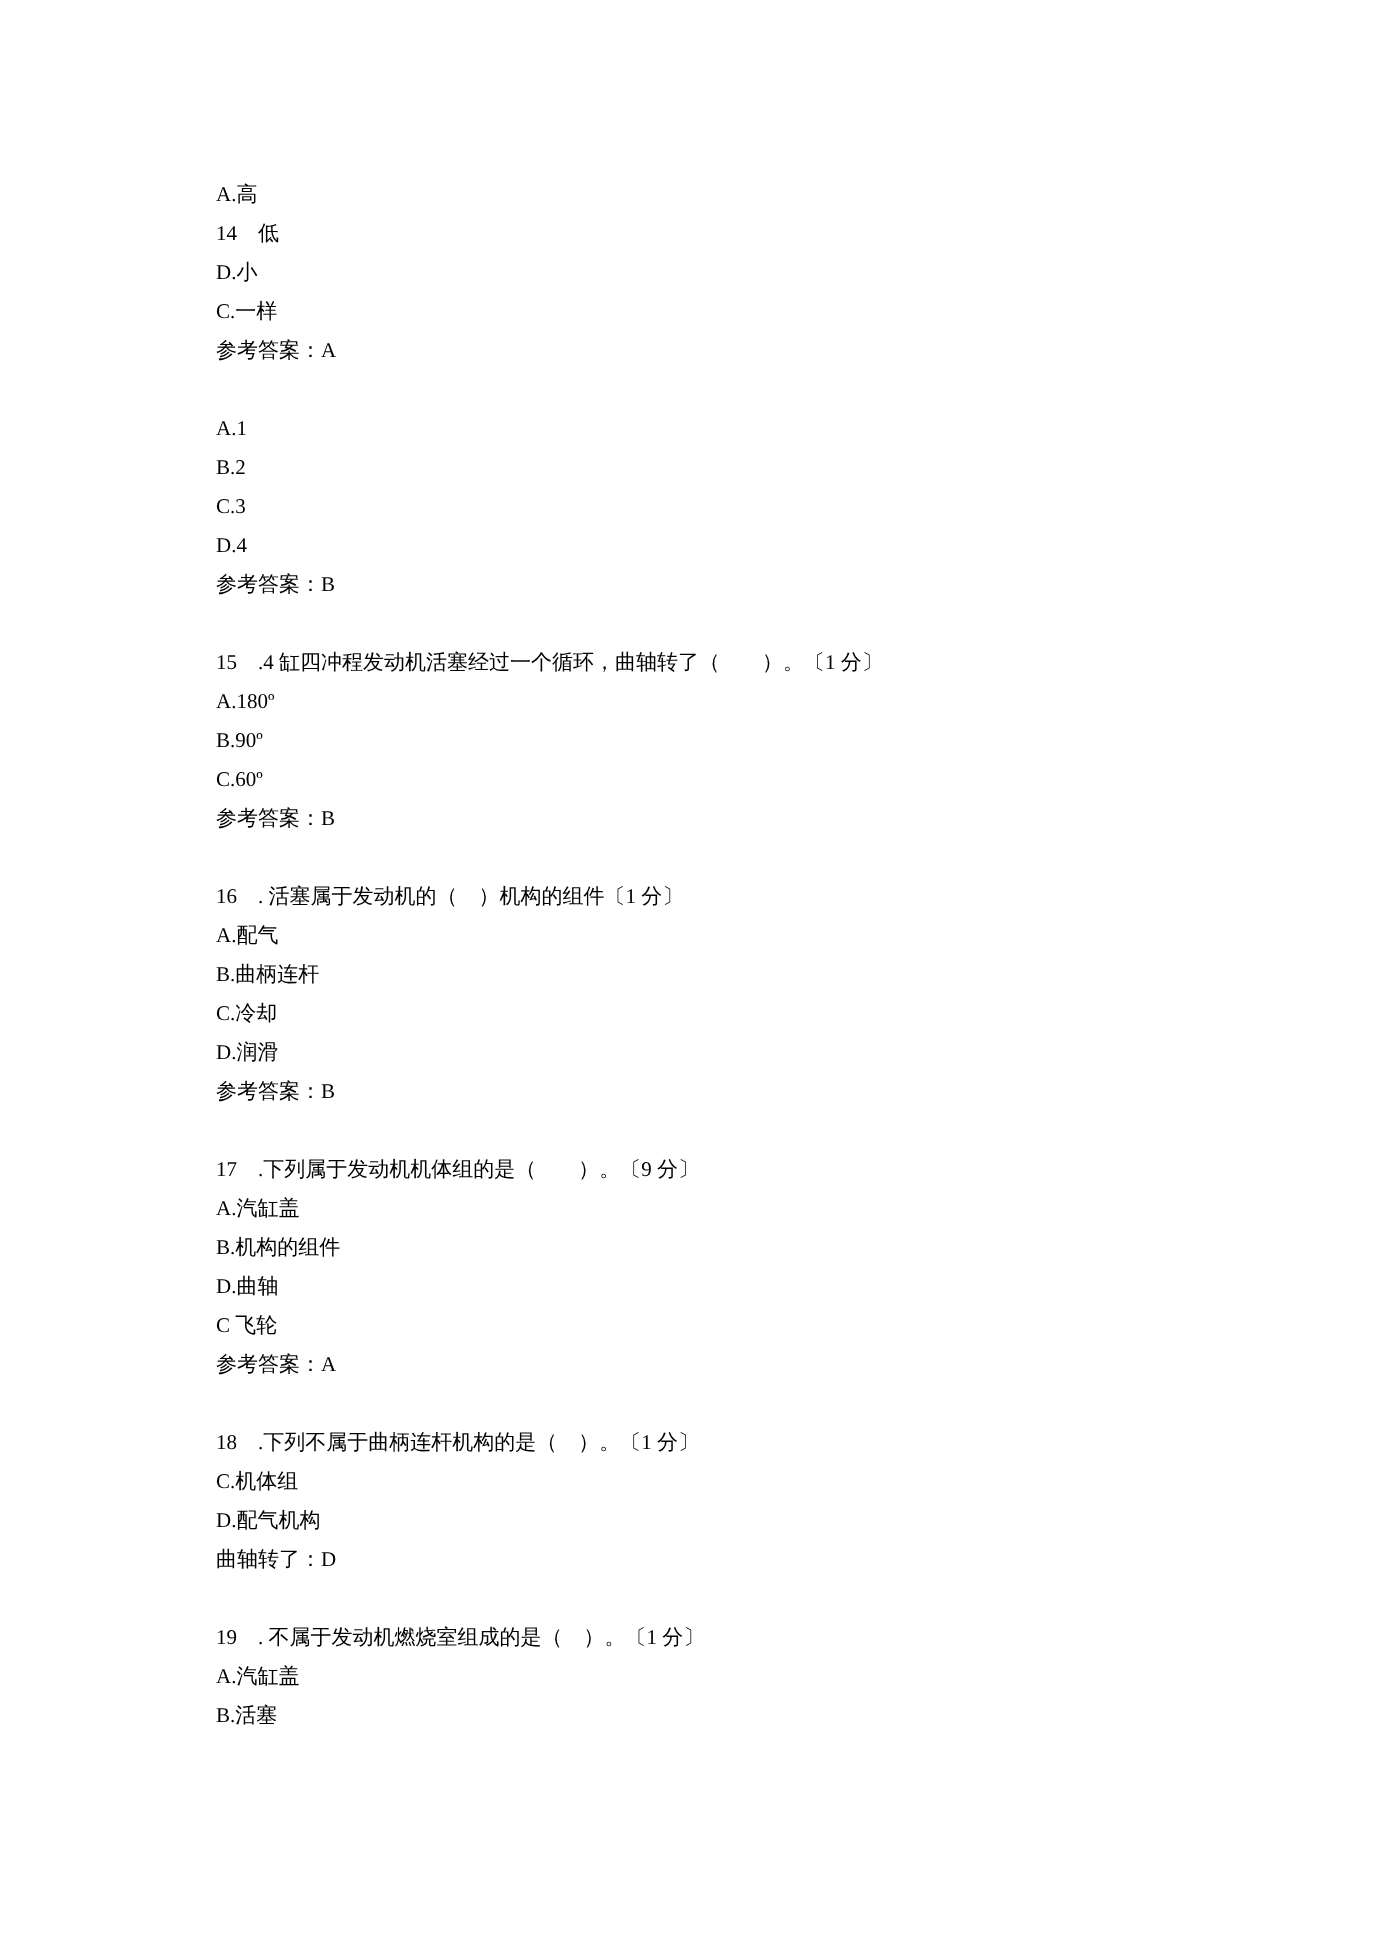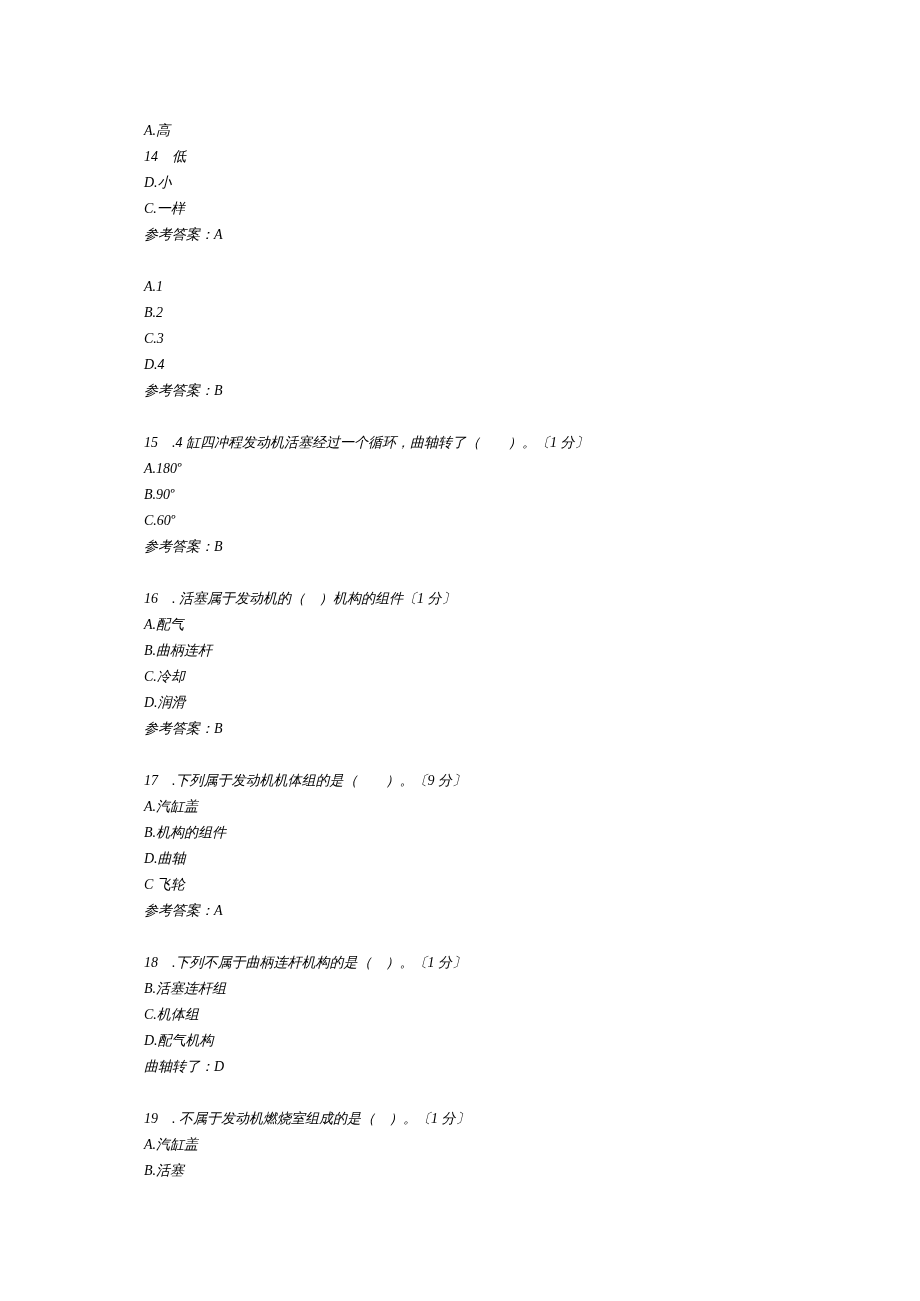--- a/index.html
+++ b/index.html
@@ -10,21 +10,20 @@
   }
   .page {
     padding: 118px 144px 60px 144px;
     font-family: "SimSun", "Songti SC", serif;
     font-size: 14px;
     line-height: 26px;
     color: #000;
   }
   .line {
     white-space: pre;
-    font-style: italic;
   }
 </style>
 </head>
 <body>
 
 <div class="page">
 
   <div class="line">A.高</div>
   <div class="line">14　低</div>
   <div class="line">D.小</div>
@@ -56,21 +55,20 @@
 
   <div class="line">17　.下列属于发动机机体组的是（　　）。〔9 分〕</div>
   <div class="line">A.汽缸盖</div>
   <div class="line">B.机构的组件</div>
   <div class="line">D.曲轴</div>
   <div class="line">C 飞轮</div>
   <div class="line">参考答案：A</div>
   <div class="line">&nbsp;</div>
 
   <div class="line">18　.下列不属于曲柄连杆机构的是（　）。〔1 分〕</div>
-  <div class="line">B.活塞连杆组</div>
   <div class="line">C.机体组</div>
   <div class="line">D.配气机构</div>
   <div class="line">曲轴转了：D</div>
   <div class="line">&nbsp;</div>
 
   <div class="line">19　. 不属于发动机燃烧室组成的是（　）。〔1 分〕</div>
   <div class="line">A.汽缸盖</div>
   <div class="line">B.活塞</div>
 
 </div>

